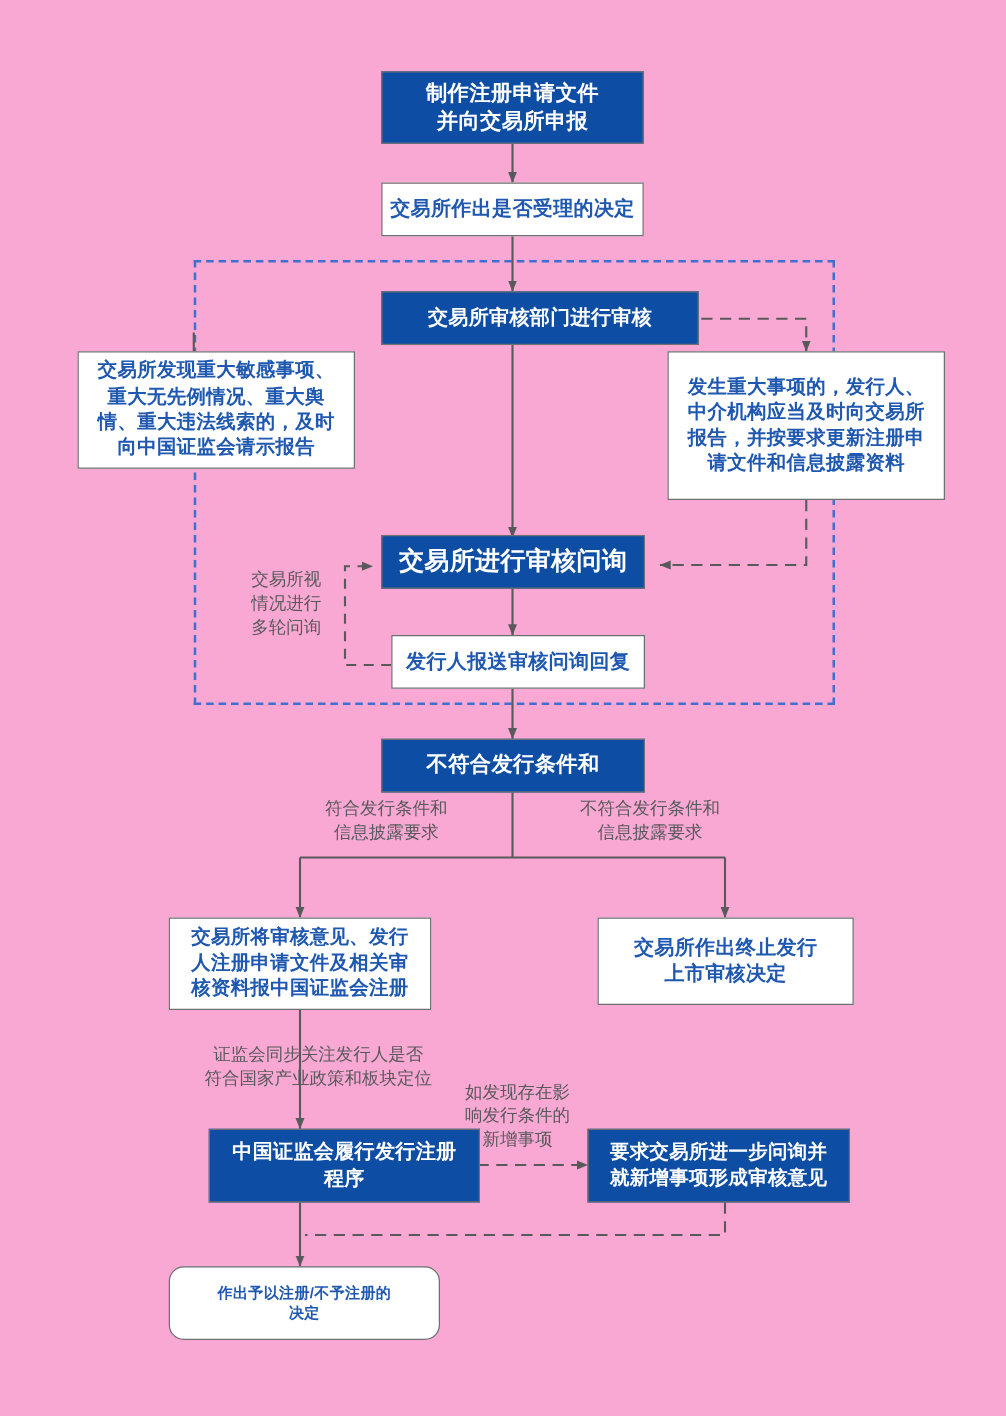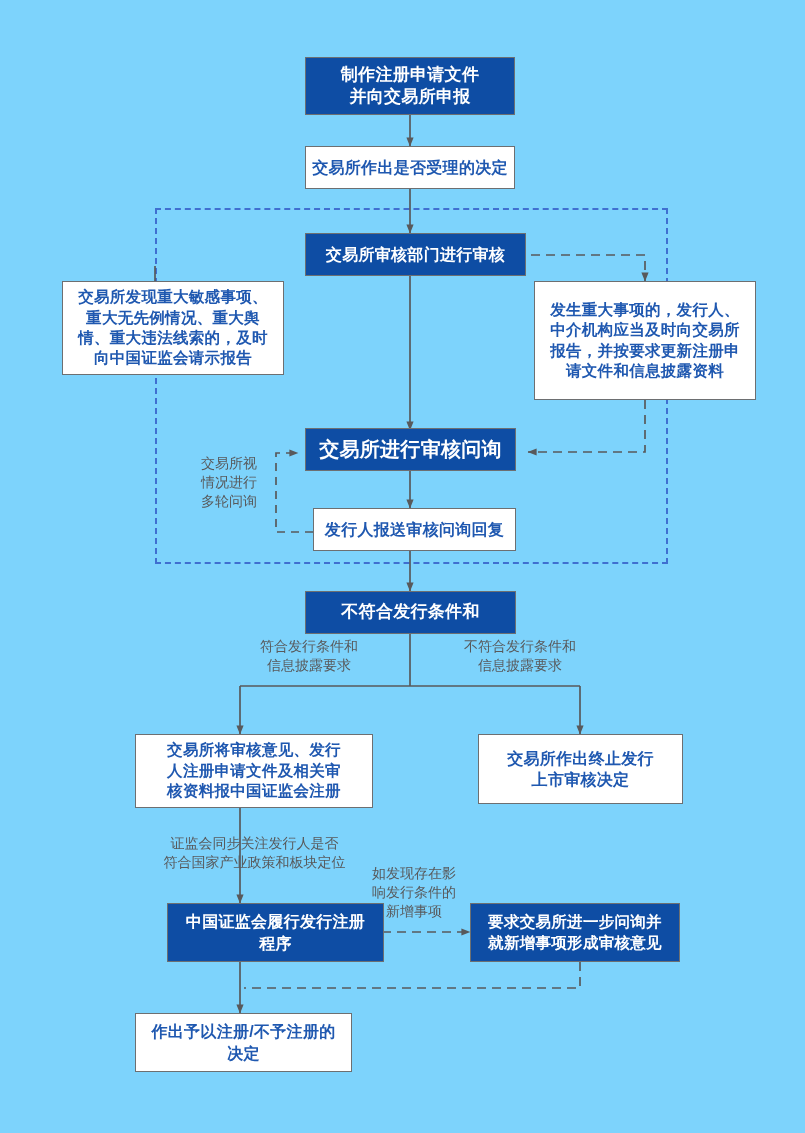--- a/index.html
+++ b/index.html
@@ -7,21 +7,21 @@
     padding: 0;
     background: #ffffff;
   }
   body {
     font-family: "Liberation Sans", "DejaVu Sans", sans-serif;
   }
   #canvas {
     position: relative;
     width: 805px;
     height: 1133px;
-    background: #7dd3fc;
+    background: #f9a8d4;
     overflow: hidden;
   }
   svg.wires {
     position: absolute;
     left: 0;
     top: 0;
     width: 805px;
     height: 1133px;
     pointer-events: none;
   }
@@ -110,52 +110,52 @@
 
       <path d="M240,962 L240,1013" marker-end="url(#arrowGray)"></path>
     </g>
   </svg>
 
   <div class="node filled" style="left:305px; top:57px; width:210px; height:58px; font-size:17px;">制作注册申请文件
 并向交易所申报</div>
 
   <div class="node outline" style="left:305px; top:146px; width:210px; height:43px; font-size:16px;">交易所作出是否受理的决定</div>
 
-  <div class="node filled" style="left:305px; top:233px; width:221px; height:43px; font-size:16px;">交易所审核部门进行审核</div>
+  <div class="node filled" style="left:305px; top:233px; width:254px; height:43px; font-size:16px;">交易所审核部门进行审核</div>
 
   <div class="node outline" style="left:62px; top:281px; width:222px; height:94px; font-size:15.5px;">交易所发现重大敏感事项、
 重大无先例情况、重大舆
 情、重大违法线索的，及时
 向中国证监会请示报告</div>
 
   <div class="node outline" style="left:534px; top:281px; width:222px; height:119px; font-size:15.5px;">发生重大事项的，发行人、
 中介机构应当及时向交易所
 报告，并按要求更新注册申
 请文件和信息披露资料</div>
 
   <div class="node filled" style="left:305px; top:428px; width:211px; height:43px; font-size:20px;">交易所进行审核问询</div>
 
   <div class="node outline" style="left:313px; top:508px; width:203px; height:43px; font-size:16px;">发行人报送审核问询回复</div>
 
   <div class="node filled" style="left:305px; top:591px; width:211px; height:43px; font-size:17px;">不符合发行条件和</div>
 
-  <div class="node outline" style="left:135px; top:734px; width:238px; height:74px; font-size:15.5px;">交易所将审核意见、发行
+  <div class="node outline" style="left:135px; top:734px; width:210px; height:74px; font-size:15.5px;">交易所将审核意见、发行
 人注册申请文件及相关审
 核资料报中国证监会注册</div>
 
   <div class="node outline" style="left:478px; top:734px; width:205px; height:70px; font-size:16px;">交易所作出终止发行
 上市审核决定</div>
 
   <div class="node filled" style="left:135px; top:903px; width:217px; height:59px; font-size:16px;margin-left:32px;">中国证监会履行发行注册
 程序</div>
 
   <div class="node filled" style="left:470px; top:903px; width:210px; height:59px; font-size:15.5px;">要求交易所进一步问询并
 就新增事项形成审核意见</div>
 
-  <div class="node outline" style="left:135px; top:1013px; width:217px; height:59px; font-size:16px;">作出予以注册/不予注册的
+  <div class="node outline" style="left:135px; top:1013px; width:217px; height:59px; font-size:12px;border-radius:12px;">作出予以注册/不予注册的
 决定</div>
 
   <div class="edge-label" style="left:186px; top:454px; width:86px;">交易所视
 情况进行
 多轮问询</div>
 
   <div class="edge-label" style="left:229px; top:637px; width:160px;">符合发行条件和
 信息披露要求</div>
 
   <div class="edge-label" style="left:430px; top:637px; width:180px;">不符合发行条件和

